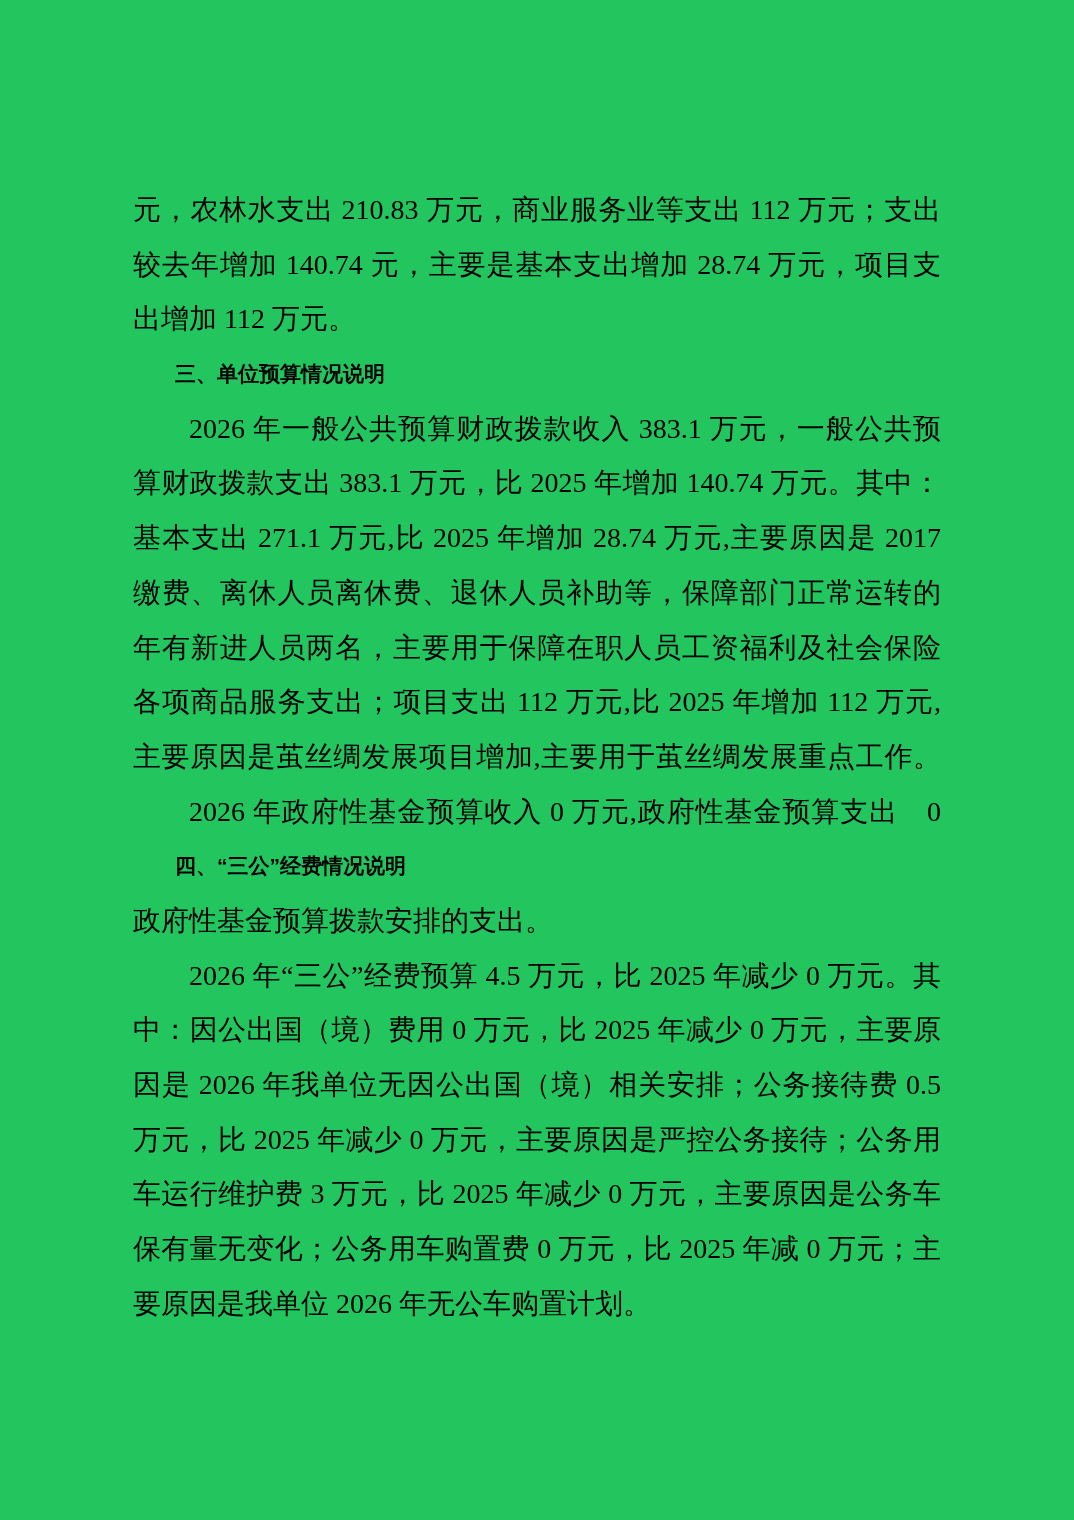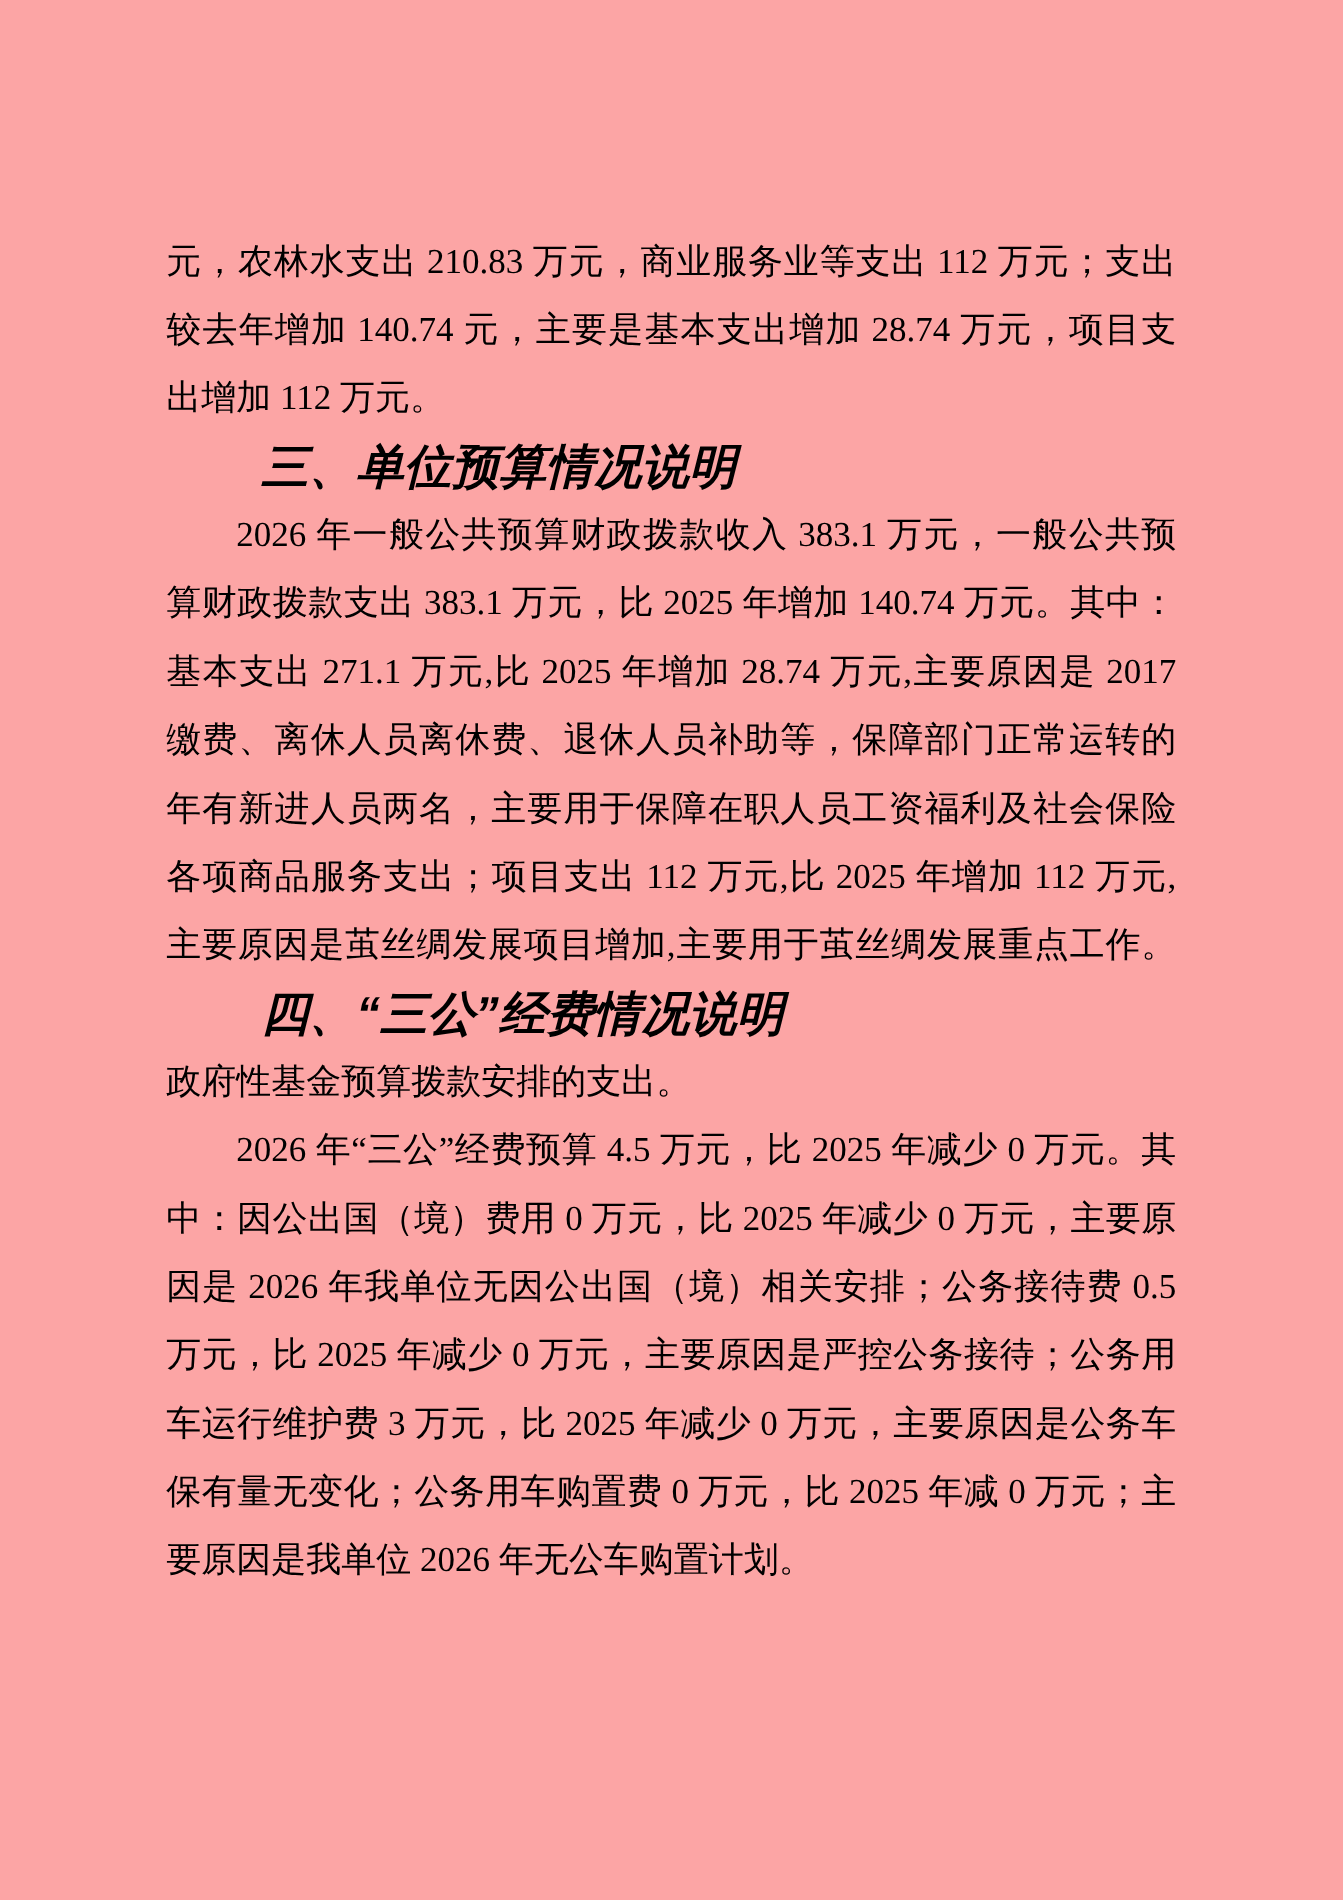--- a/index.html
+++ b/index.html
@@ -4,21 +4,21 @@
 <style>
   html, body {
     margin: 0;
     padding: 0;
     background: #ffffff;
   }
   .page {
     position: relative;
     width: 1074px;
     height: 1520px;
-    background: #fca5a5;
+    background: #22c55e;
     overflow: hidden;
   }
   .doc {
     position: absolute;
     left: 133px;
     top: 183px;
     width: 808px;
     color: #000000;
     font-family: "Liberation Serif", "DejaVu Serif", serif;
     font-size: 28px;
@@ -33,43 +33,43 @@
   .line.last {
     text-align: left;
     text-align-last: left;
   }
   .line.indent {
     text-indent: 2em;
   }
   .line.heading {
     font-family: "Liberation Sans", "DejaVu Sans", sans-serif;
     font-weight: 700;
-    font-size: 38px;
+    font-size: 21px;
     text-align: left;
     text-align-last: left;
     text-indent: 2em;
-    font-style: italic;
   }
 </style>
 </head>
 <body>
 
 <div class="page">
   <div class="doc" id="doc">
       <div class="line">元，农林水支出 210.83 万元，商业服务业等支出 112 万元；支出</div>
       <div class="line">较去年增加 140.74 元，主要是基本支出增加 28.74 万元，项目支</div>
       <div class="line last">出增加 112 万元。</div>
       <div class="line heading">三、单位预算情况说明</div>
       <div class="line indent">2026 年一般公共预算财政拨款收入 383.1 万元，一般公共预</div>
       <div class="line">算财政拨款支出 383.1 万元，比 2025 年增加 140.74 万元。其中：</div>
       <div class="line">基本支出 271.1 万元,比 2025 年增加 28.74 万元,主要原因是 2017</div>
       <div class="line">缴费、离休人员离休费、退休人员补助等，保障部门正常运转的</div>
       <div class="line">年有新进人员两名，主要用于保障在职人员工资福利及社会保险</div>
       <div class="line">各项商品服务支出；项目支出 112 万元,比 2025 年增加 112 万元,</div>
       <div class="line">主要原因是茧丝绸发展项目增加,主要用于茧丝绸发展重点工作。</div>
+      <div class="line indent">2026 年政府性基金预算收入 0 万元,政府性基金预算支出　0</div>
       <div class="line heading">四、“三公”经费情况说明</div>
       <div class="line last">政府性基金预算拨款安排的支出。</div>
       <div class="line indent">2026 年“三公”经费预算 4.5 万元，比 2025 年减少 0 万元。其</div>
       <div class="line">中：因公出国（境）费用 0 万元，比 2025 年减少 0 万元，主要原</div>
       <div class="line">因是 2026 年我单位无因公出国（境）相关安排；公务接待费 0.5</div>
       <div class="line">万元，比 2025 年减少 0 万元，主要原因是严控公务接待；公务用</div>
       <div class="line">车运行维护费 3 万元，比 2025 年减少 0 万元，主要原因是公务车</div>
       <div class="line">保有量无变化；公务用车购置费 0 万元，比 2025 年减 0 万元；主</div>
       <div class="line last">要原因是我单位 2026 年无公车购置计划。</div>
     </div>

